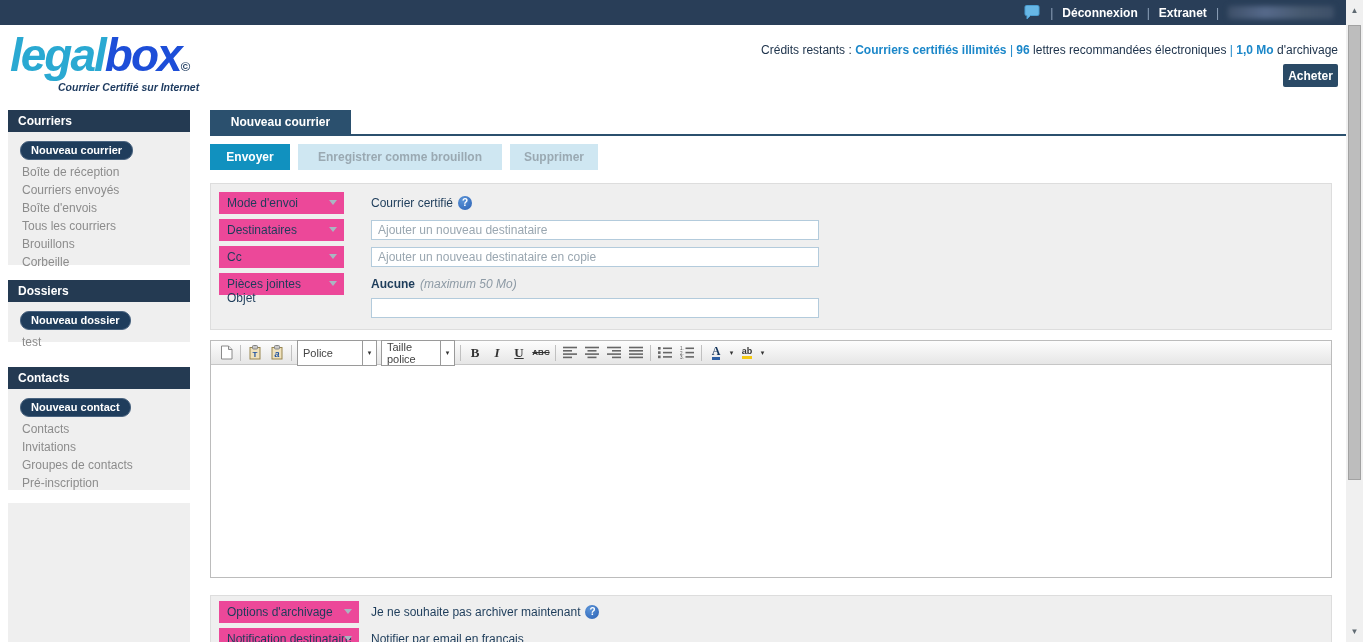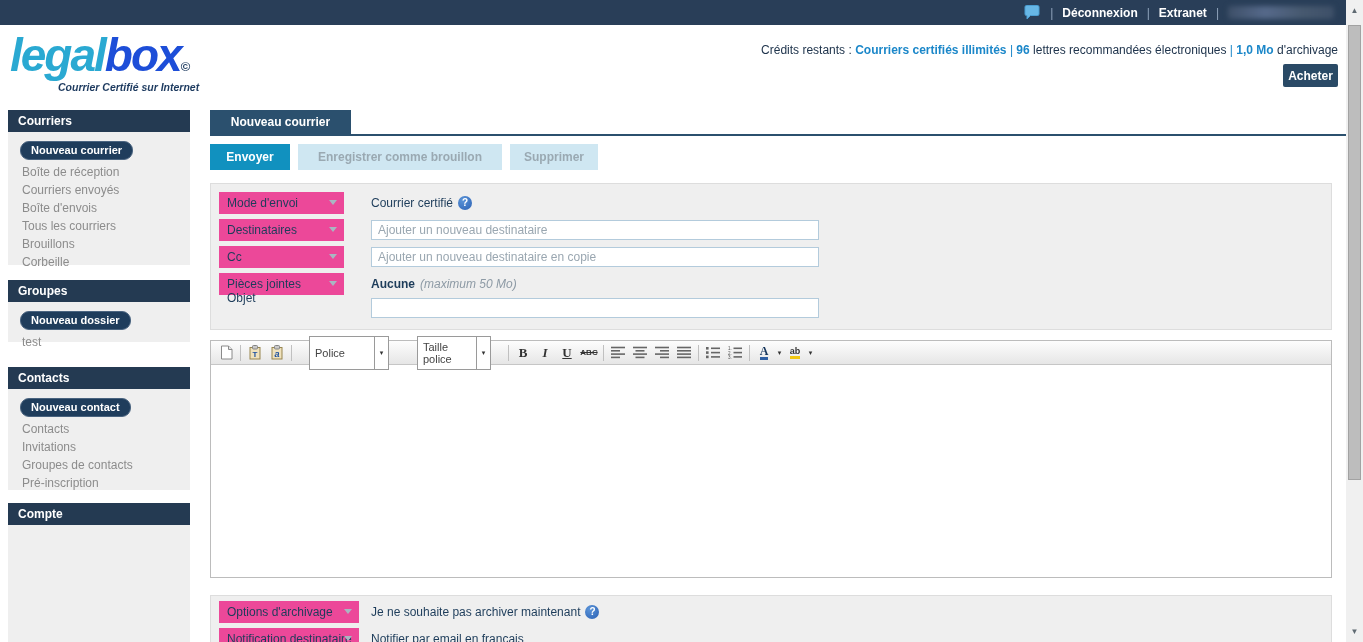--- a/index.html
+++ b/index.html
@@ -79,21 +79,21 @@
   .fvalue .hint { color:#8d9aa5; font-style:italic; }
   .finput { position:absolute; left:160px; width:448px; height:20px; border:1px solid #b3cbdc; background:#fff; font-family:inherit; font-size:12px; color:#333; padding:0 6px; }
   .finput::placeholder { color:#9aa7b1; }
   .help { display:inline-block; width:14px; height:14px; border-radius:50%; background:radial-gradient(circle at 35% 30%, #5b94d8, #2b61b4); color:#fff; font-size:10px; font-weight:bold; text-align:center; line-height:14px; cursor:pointer; }
 
   
   .editor { position:absolute; left:210px; top:340px; width:1122px; height:238px; border:1px solid #bcbcbc; background:#fff; }
   .etoolbar { height:24px; background:linear-gradient(#fdfdfd,#e6e6e6); border-bottom:1px solid #c6c6c6; display:flex; align-items:center; padding:0 4px; }
   .tbtn { min-width:22px; height:20px; display:flex; align-items:center; justify-content:center; cursor:pointer; }
   .tsep { width:1px; height:16px; background:#c0c0c0; margin:0 3px; }
-  .tsel { height:34px; background:#fff; border:1px solid #9a9a9a; display:flex; align-items:center; font-size:11px; color:#444; cursor:pointer; margin:0 14px; }
+  .tsel { height:26px; background:#fff; border:1px solid #9a9a9a; display:flex; align-items:center; font-size:11px; color:#444; cursor:pointer; margin:0 2px; }
   .tsel .lbl { padding:0 5px; }
   .tsel .car { width:14px; height:100%; border-left:1px solid #9a9a9a; display:flex; align-items:center; justify-content:center; font-size:7px; color:#333; }
   .tsel-font .lbl { width:64px; }
   .tsel-size .lbl { width:58px; }
   .g-bold { font-family:"Liberation Serif",serif; font-weight:bold; font-size:13px; color:#333; }
   .g-italic { font-family:"Liberation Serif",serif; font-style:italic; font-weight:bold; font-size:13px; color:#333; }
   .g-under { font-family:"Liberation Serif",serif; font-weight:bold; font-size:13px; color:#333; text-decoration:underline; }
   .g-strike { font-size:8px; font-weight:bold; color:#333; text-decoration:line-through;text-align:right; }
   .g-fore { font-family:"Liberation Serif",serif; font-weight:bold; font-size:12px; color:#16365c; border-bottom:3px solid #2e5fa3; line-height:1; }
   .g-highl { font-size:9px; font-weight:bold; color:#333; border-bottom:3px solid #f2c812; line-height:1.2; }
@@ -143,36 +143,35 @@
   <span class="pill">Nouveau courrier</span>
   <a class="link">Boîte de réception</a>
   <a class="link">Courriers envoyés</a>
   <a class="link">Boîte d'envois</a>
   <a class="link">Tous les courriers</a>
   <a class="link">Brouillons</a>
   <a class="link">Corbeille</a>
 </div>
 
 <div class="panel p-dossiers">
-  <div class="panel-hdr">Groupes</div>
+  <div class="panel-hdr">Dossiers</div>
   <span class="pill">Nouveau dossier</span>
   <a class="link">test</a>
 </div>
 
 <div class="panel p-contacts">
   <div class="panel-hdr">Contacts</div>
   <span class="pill">Nouveau contact</span>
   <a class="link">Contacts</a>
   <a class="link">Invitations</a>
   <a class="link">Groupes de contacts</a>
   <a class="link">Pré-inscription</a>
 </div>
 
 <div class="panel p-compte">
-  <div class="panel-hdr">Compte</div>
 </div>
 
 <div class="tab">Nouveau courrier</div>
 <div class="tab-line"></div>
 
 <button class="abtn btn-send">Envoyer</button>
 <button class="abtn btn-draft">Enregistrer comme brouillon</button>
 <button class="abtn btn-del">Supprimer</button>
 
 <div class="form-panel">

